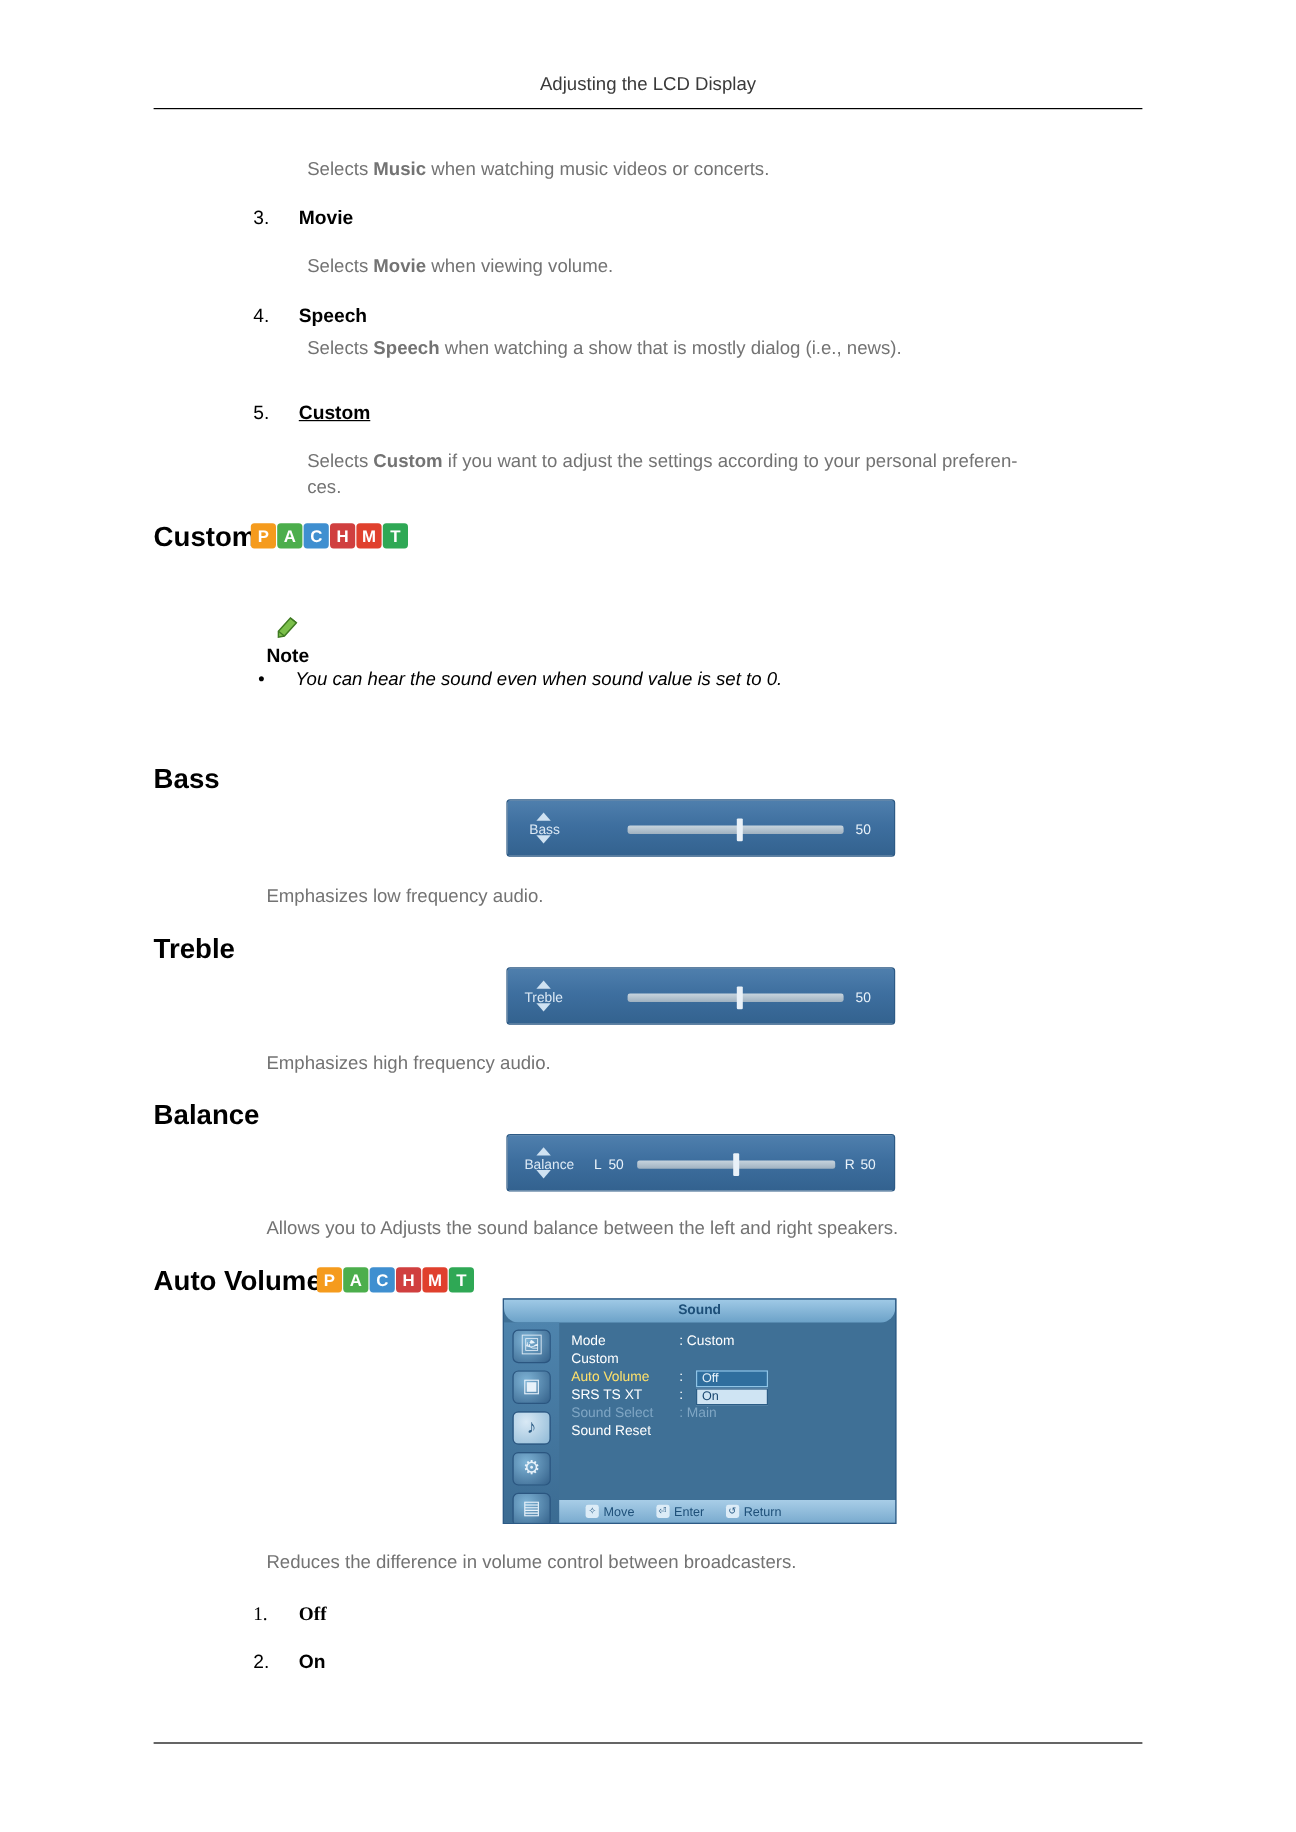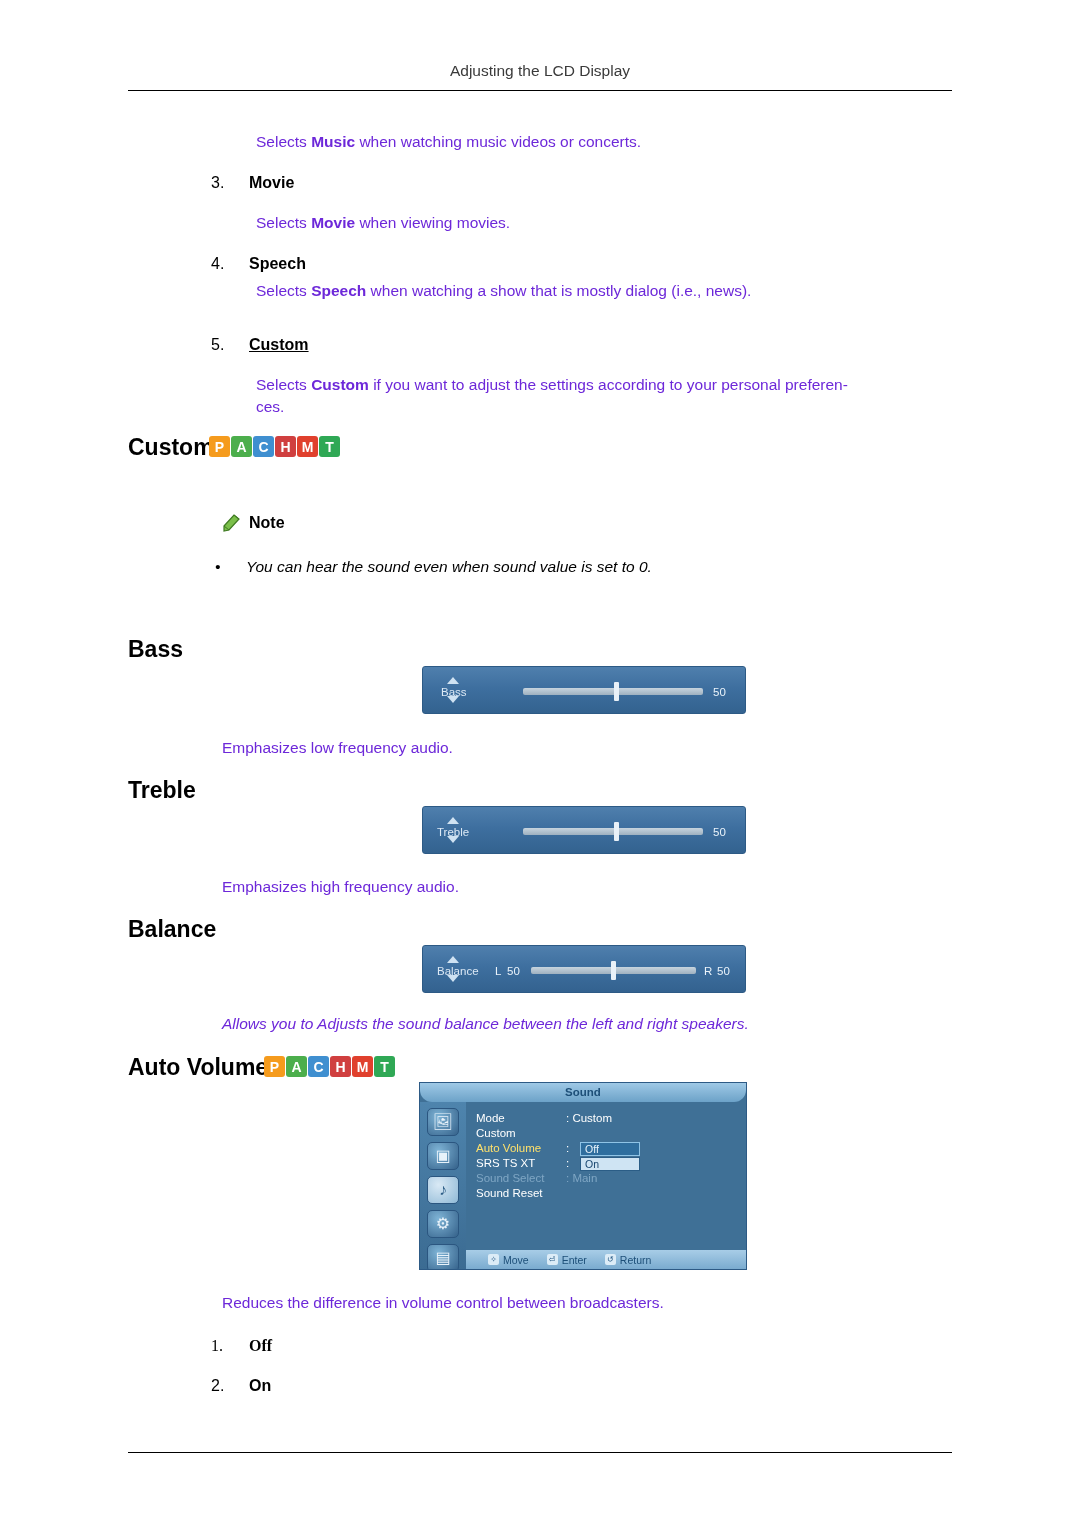--- a/index.html
+++ b/index.html
@@ -44,21 +44,21 @@
     top: 1452px;
     width: 824px;
     height: 1px;
     background: #000000;
   }
   
   .para {
     position: absolute;
     font-size: 15.5px;
     line-height: 22px;
-    color: #6d28d9;
+    color: #737373;
   }
   .b { font-weight: bold; }
 
   .numitem {
     position: absolute;
     font-size: 16px;
     line-height: 22px;
     font-weight: bold;
   }
   .numitem .num {
@@ -296,21 +296,21 @@
   <div class="header-rule"></div>
 
   <div class="para" style="left:256px; top:131px; width:700px;">
     <span>Selects </span><span class="b">Music</span><span> when watching music videos or concerts.</span>
   </div>
 
   <div class="numitem" style="left:211px; top:172px;">
     <span class="num">3.</span><span>Movie</span>
   </div>
   <div class="para" style="left:256px; top:212px; width:700px;">
-    <span>Selects </span><span class="b">Movie</span><span> when viewing movies.</span>
+    <span>Selects </span><span class="b">Movie</span><span> when viewing volume.</span>
   </div>
 
   <div class="numitem" style="left:211px; top:253px;">
     <span class="num">4.</span><span>Speech</span>
   </div>
   <div class="para" style="left:256px; top:280px; width:720px;">
     <span>Selects </span><span class="b">Speech</span><span> when watching a show that is mostly dialog (i.e., news).</span>
   </div>
 
   <div class="numitem" style="left:211px; top:334px;text-decoration:underline;">
@@ -325,21 +325,21 @@
   <div class="badges" style="left:209px; top:436px;">
     <span class="badge" style="background:#f59b1d">P</span>
     <span class="badge" style="background:#4cae4c">A</span>
     <span class="badge" style="background:#3f8fd0">C</span>
     <span class="badge" style="background:#d03f3f">H</span>
     <span class="badge" style="background:#e0402d">M</span>
     <span class="badge" style="background:#2fa855">T</span>
   </div>
 
 
-  <div class="note" style="left:222px; top:513px;">
+  <div class="note" style="left:222px; top:513px;flex-direction:column;">
     <span class="note-icon">
       <svg width="20" height="19" viewBox="0 0 20 19">
         <path d="M2 13 L12 2 L17 6 L7 17 L2 18 Z" fill="#7bbf4a" stroke="#3f7a22" stroke-width="1.2"></path>
         <path d="M2 13 L7 17" stroke="#3f7a22" stroke-width="1"></path>
         <path d="M12 2 L17 6" stroke="#3f7a22" stroke-width="1"></path>
       </svg>
     </span>
     <span class="note-label">Note</span>
   </div>
 
@@ -380,21 +380,21 @@
       <span class="arrow-dn"></span>
     </div>
     <span class="osd-label" style="left:14px; top:19px;">Balance</span>
     <span class="osd-val" style="left:72px; top:19px;">L</span>
     <span class="osd-val" style="left:84px; top:19px;">50</span>
     <div class="track" style="left:108px; top:21px; width:165px;"></div>
     <div class="knob" style="left:188px; top:15px;"></div>
     <span class="osd-val" style="left:281px; top:19px;">R</span>
     <span class="osd-val" style="left:294px; top:19px;">50</span>
   </div>
-  <div class="para" style="left:222px; top:1013px; width:740px;font-style:italic;">Allows you to Adjusts the sound balance between the left and right speakers.</div>
+  <div class="para" style="left:222px; top:1013px; width:740px;">Allows you to Adjusts the sound balance between the left and right speakers.</div>
 
   <h2 class="sec" style="left:128px; top:1054px;">Auto Volume</h2>
   <div class="badges" style="left:264px; top:1056px;">
     <span class="badge" style="background:#f59b1d">P</span>
     <span class="badge" style="background:#4cae4c">A</span>
     <span class="badge" style="background:#3f8fd0">C</span>
     <span class="badge" style="background:#d03f3f">H</span>
     <span class="badge" style="background:#e0402d">M</span>
     <span class="badge" style="background:#2fa855">T</span>
   </div>

